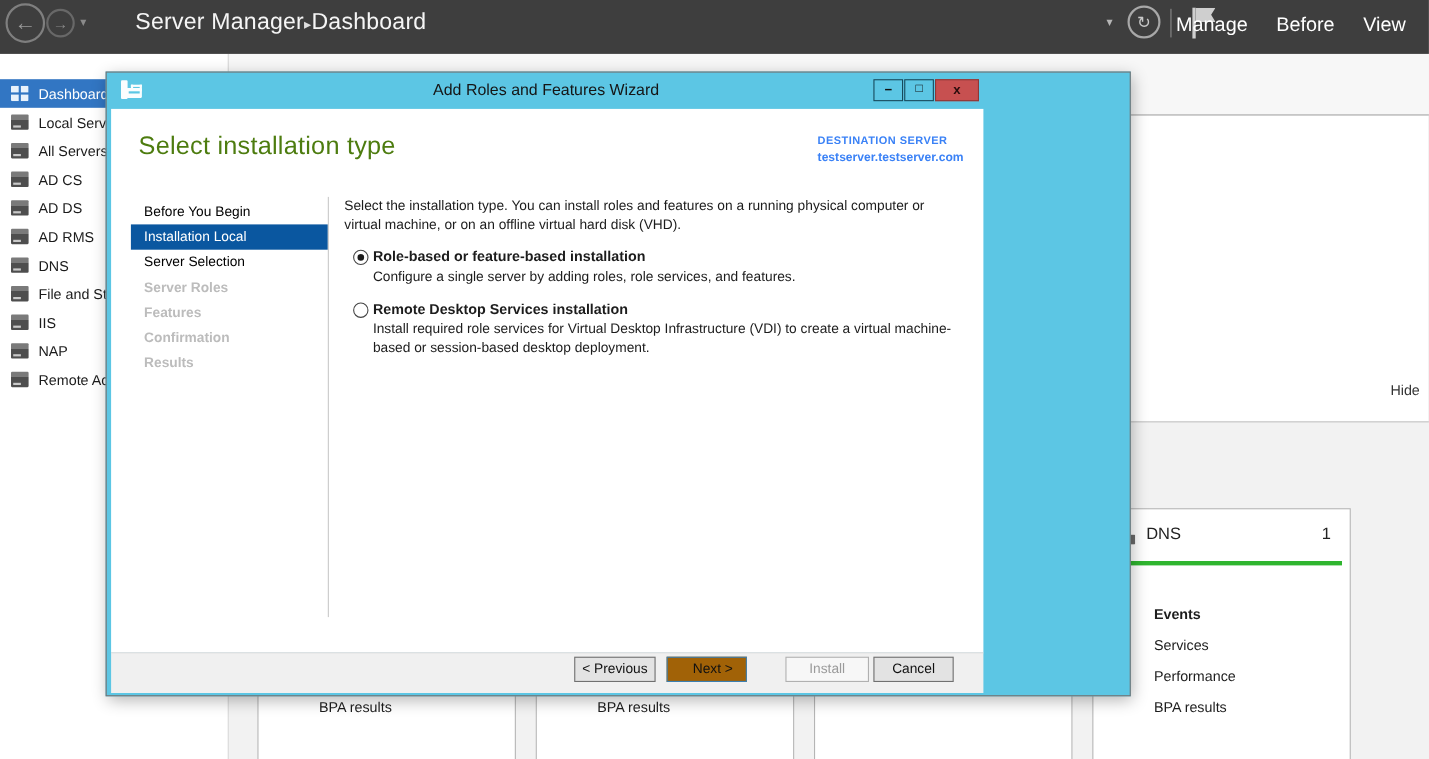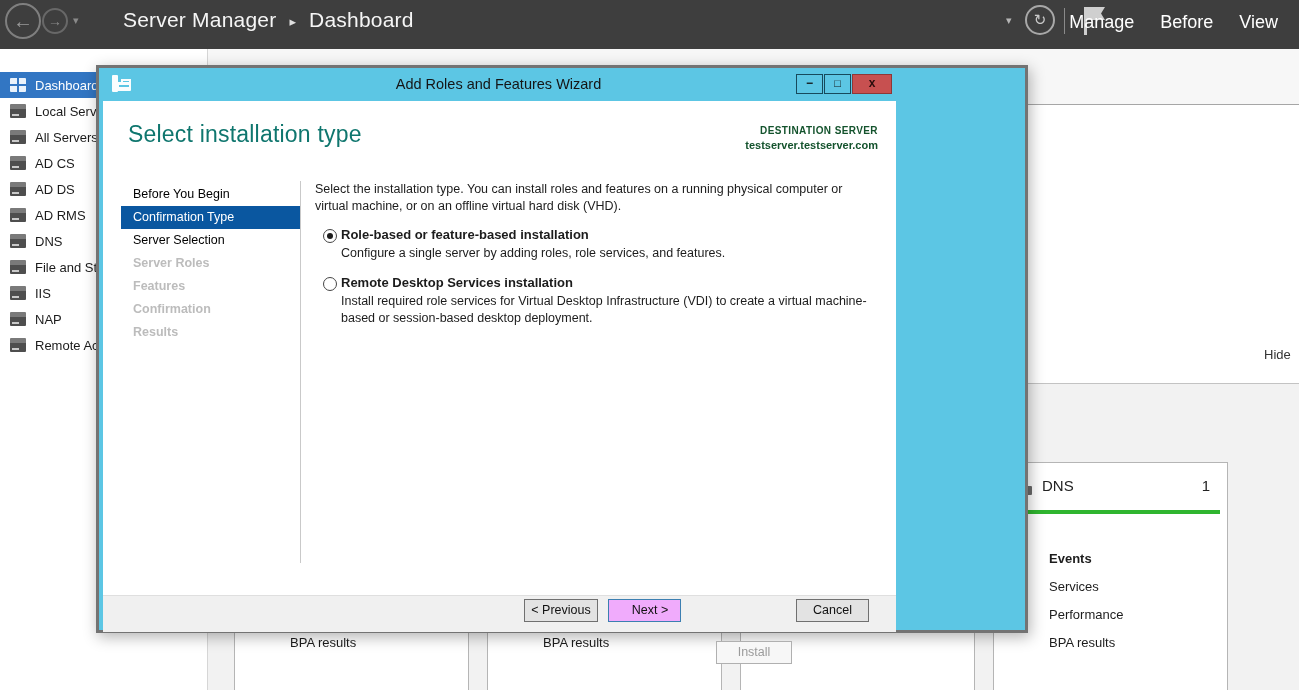--- a/index.html
+++ b/index.html
@@ -6,21 +6,21 @@
   #stage{position:relative;width:1299px;height:690px;overflow:hidden;background:#fff;
          font-family:"Liberation Sans",sans-serif;-webkit-font-smoothing:antialiased;}
   .abs{position:absolute;}
 
   
   #topbar{left:0;top:0;width:1299px;height:49px;background:#3e3e3e;z-index:20;}
   .navcircle{border-radius:50%;display:flex;align-items:center;justify-content:center;color:#9a9a9a;}
   #back-btn{left:5px;top:3px;width:32px;height:32px;border:2px solid #7f7f7f;font-size:20px;}
   #fwd-btn{left:42px;top:8px;width:22px;height:22px;border:2px solid #686868;font-size:14px;color:#8a8a8a;}
   #nav-caret{left:73px;top:14px;color:#8a8a8a;font-size:11px;}
-  #crumb{left:123px;top:8px;display:flex;align-items:center;gap:13px;color:#f5f5f5;
+  #crumb{left:123px;top:8px;display:flex;align-items:center;color:#f5f5f5;
          font-size:21px;font-weight:300;letter-spacing:.2px;}
   #crumb .sep{font-size:13px;color:#e0e0e0;padding-top:3px;}
   #tb-caret{left:1006px;top:14px;color:#b5b5b5;font-size:11px;}
   #refresh-btn{left:1025px;top:5px;width:26px;height:26px;border:2px solid #a8a8a8;font-size:15px;color:#c9c9c9;}
   #tb-divider{left:1064px;top:8px;width:1px;height:26px;background:#8a8a8a;}
   #flag-pole{left:1084px;top:7px;width:3px;height:28px;background:#cfcfcf;}
   #flag-cloth{left:1087px;top:7px;width:18px;height:13px;background:#cfcfcf;clip-path:polygon(0 0,100% 0,78% 50%,100% 100%,0 100%);}
   #menus{right:21px;top:12px;display:flex;gap:26px;}
   .menu-item{color:#fff;font-size:18px;cursor:default;}
 
@@ -48,56 +48,56 @@
   .tile-ic::after{content:"";position:absolute;left:0;bottom:0;width:22px;height:9px;background:#6b6b6b;
                   box-shadow:inset 3px -2px 0 0 #6b6b6b;border-radius:1px;
                   background-image:linear-gradient(#d8d8d8,#d8d8d8),linear-gradient(#d8d8d8,#d8d8d8);
                   background-size:4px 2px;background-position:3px 4px,13px 4px;background-repeat:no-repeat;}
   .tile-name{position:absolute;left:48px;top:14px;font-size:15px;color:#222;}
   .tile-count{position:absolute;right:17px;top:14px;font-size:15px;color:#222;}
   .tile-line{position:absolute;top:47px;left:7px;right:7px;height:4px;background:#2fb52f;}
   .tile-row{position:absolute;left:55px;right:8px;height:28px;font-size:13px;color:#1d1d1d;display:flex;align-items:center;}
 
   
-  #dialog{left:96px;top:65px;width:932px;height:568px;background:#5cc6e4;border:3px solid #737373;
+  #dialog{left:96px;top:65px;width:932px;height:568px;background:#5cc6e4;border:1px solid #737373;
           box-sizing:border-box;box-shadow:2px 4px 14px rgba(0,0,0,.3);z-index:50;}
   #dlg-titlebar{left:0;top:0;width:799px;height:33px;}
   #dlg-title{left:0;top:8px;width:799px;text-align:center;font-size:14.5px;color:#151515;}
   #dlg-icon{left:13px;top:7px;width:20px;height:19px;}
   #dlg-icon .strip{position:absolute;left:0;top:0;width:6px;height:17px;background:#fafdfe;border-radius:1px;}
   #dlg-icon .case{position:absolute;left:5px;top:7px;width:14px;height:9px;background:#fafdfe;border-radius:1px;}
   #dlg-icon .handle{position:absolute;left:9px;top:4px;width:6px;height:4px;border:2px solid #fafdfe;border-bottom:none;}
   #dlg-icon .slot{position:absolute;left:7px;top:10px;width:10px;height:2px;background:#5cc6e4;}
   .wbtn{position:absolute;top:6px;height:20px;border:1px solid #174a5c;box-sizing:border-box;
         font-size:12px;line-height:17px;text-align:center;color:#111;background:transparent;}
   #btn-min{left:697px;width:27px;font-weight:bold;}
   #btn-max{left:725px;width:27px;font-size:11px;}
   #btn-close{left:753px;width:40px;background:#c75050;border-color:#8e3737;font-weight:bold;color:#2a0c0c;}
   #dlg-body{left:4px;top:33px;width:793px;height:494px;background:#fff;}
-  #dlg-heading{left:25px;top:20px;font-size:23px;font-weight:300;color:#0f766e;letter-spacing:.2px;}
-  #dest{right:18px;top:24px;text-align:right;color:#14532d;}
+  #dlg-heading{left:25px;top:20px;font-size:23px;font-weight:300;color:#4d7c0f;letter-spacing:.2px;}
+  #dest{right:18px;top:24px;color:#3b82f6;}
   #dest .l1{font-size:10px;font-weight:bold;letter-spacing:.4px;}
   #dest .l2{font-size:11px;font-weight:bold;margin-top:3px;}
   #wiz-nav{left:18px;top:82px;width:179px;}
   .wnav-item{position:absolute;left:0;width:179px;height:23px;line-height:23px;padding-left:12px;
              box-sizing:border-box;font-size:12.5px;color:#000000;}
   .wnav-item.sel{background:#0a57a0;color:#fff;}
   .wnav-item.dis{color:#bcbcbc;font-weight:bold;}
   #wiz-vline{left:197px;top:80px;width:1px;height:382px;background:#c9c9c9;}
   #wiz-intro{left:212px;top:80px;width:556px;font-size:12.5px;line-height:17px;color:#1c1c1c;}
   .opt{position:absolute;left:212px;width:560px;}
   .radio{position:absolute;left:8px;top:2px;width:12px;height:12px;border:1px solid #454545;border-radius:50%;
          background:#fff;box-sizing:content-box;}
   .radio.sel::after{content:"";display:block;width:6px;height:6px;margin:3px;background:#1c1c1c;border-radius:50%;}
   .opt-label{position:absolute;left:26px;top:0;font-size:13px;font-weight:bold;color:#1c1c1c;white-space:nowrap;}
   .opt-desc{position:absolute;left:26px;top:18px;width:540px;font-size:12.5px;line-height:17px;color:#1c1c1c;}
   #dlg-foot{left:4px;top:527px;width:793px;height:37px;background:#f0f0f0;border-top:1px solid #dfdfdf;box-sizing:border-box;}
   .btn{position:absolute;top:531px;height:23px;box-sizing:border-box;font-size:12.5px;line-height:21px;
        text-align:center;color:#111;background:#e3e3e3;border:1px solid #707070;}
-  .btn.default{background:#f0abfc;border-color:#3c7fb1;padding-left:11px;}
+  .btn.default{background:#a16207;border-color:#3c7fb1;padding-left:11px;}
   .btn.disabled{background:#f7f7f7;border-color:#b0b0b0;color:#9b9b9b;}
 </style>
 </head>
 <body>
 
 <div id="stage">
 
   <div class="abs" id="topbar">
     <div class="abs navcircle" id="back-btn">←</div>
     <div class="abs navcircle" id="fwd-btn">→</div>
@@ -218,21 +218,21 @@
     </div>
 
     <div class="abs" id="dlg-body">
       <div class="abs" id="dlg-heading">Select installation type</div>
       <div class="abs" id="dest">
         <div class="l1">DESTINATION SERVER</div>
         <div class="l2">testserver.testserver.com</div>
       </div>
       <div class="abs" id="wiz-nav">
           <div class="wnav-item" style="top: 0px;">Before You Begin</div>
-          <div class="wnav-item sel" style="top: 23px;">Confirmation Type</div>
+          <div class="wnav-item sel" style="top: 23px;">Installation Local</div>
           <div class="wnav-item" style="top: 46px;">Server Selection</div>
           <div class="wnav-item dis" style="top: 69px;">Server Roles</div>
           <div class="wnav-item dis" style="top: 92px;">Features</div>
           <div class="wnav-item dis" style="top: 115px;">Confirmation</div>
           <div class="wnav-item dis" style="top: 138px;">Results</div>
         </div>
       <div class="abs" id="wiz-vline"></div>
       <div class="abs" id="wiz-intro">Select the installation type. You can install roles and features on a running physical computer or virtual machine, or on an offline virtual hard disk (VHD).</div>
       <div id="options">
           <div class="opt" style="top: 126px;">
@@ -245,18 +245,18 @@
             <div class="opt-label">Remote Desktop Services installation</div>
             <div class="opt-desc">Install required role services for Virtual Desktop Infrastructure (VDI) to create a virtual machine-based or session-based desktop deployment.</div>
           </div>
         </div>
     </div>
 
     <div class="abs" id="dlg-foot"></div>
     <div id="foot-buttons">
         <div class="abs btn" style="left: 425px; width: 74px;">&lt; Previous</div>
         <div class="abs btn default" style="left: 509px; width: 73px;">Next &gt;</div>
-        <div class="abs btn disabled" style="left: 617px; width: 76px; margin-top: 42px;">Install</div>
+        <div class="abs btn disabled" style="left: 617px; width: 76px;">Install</div>
         <div class="abs btn" style="left: 697px; width: 73px;">Cancel</div>
       </div>
   </div>
 
 </div>
 
 </body></html>

